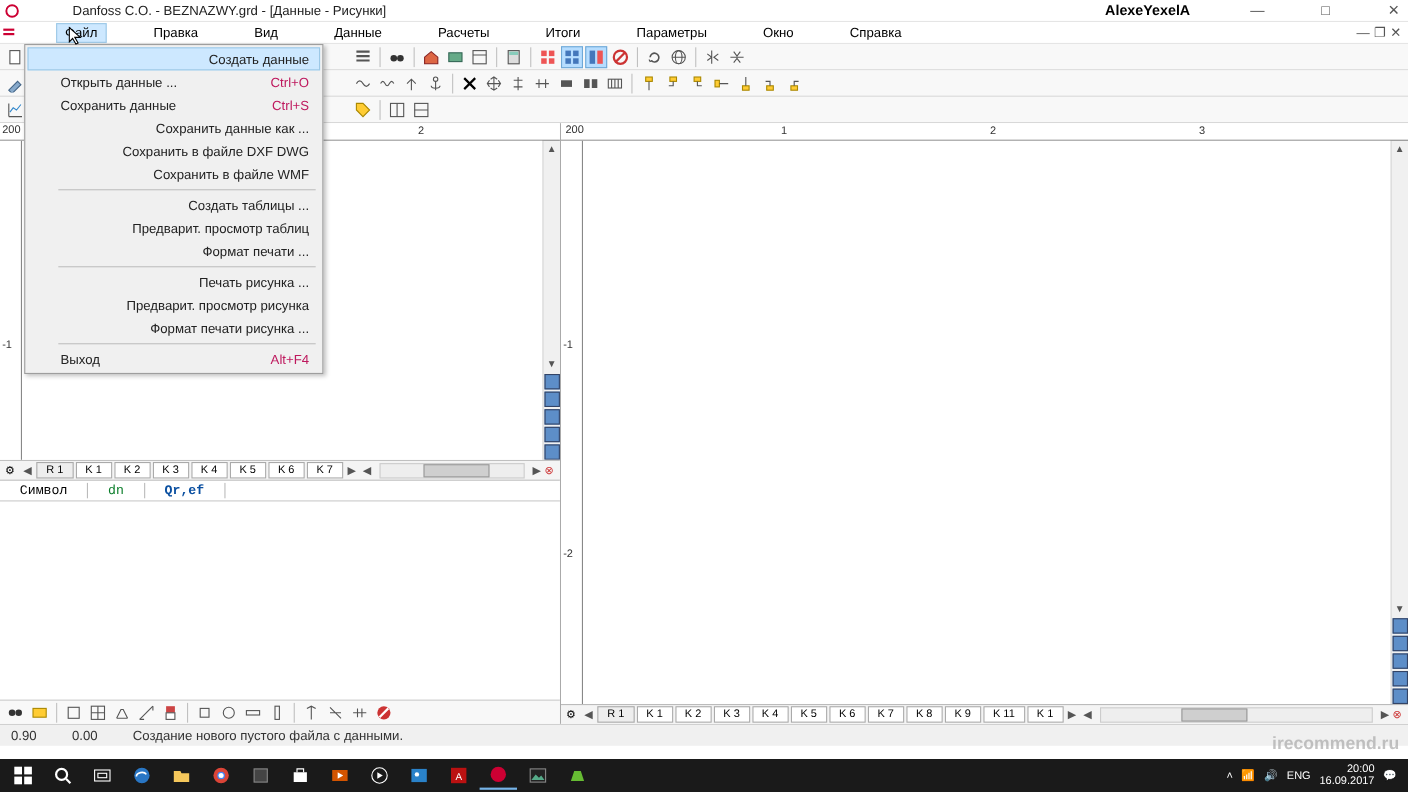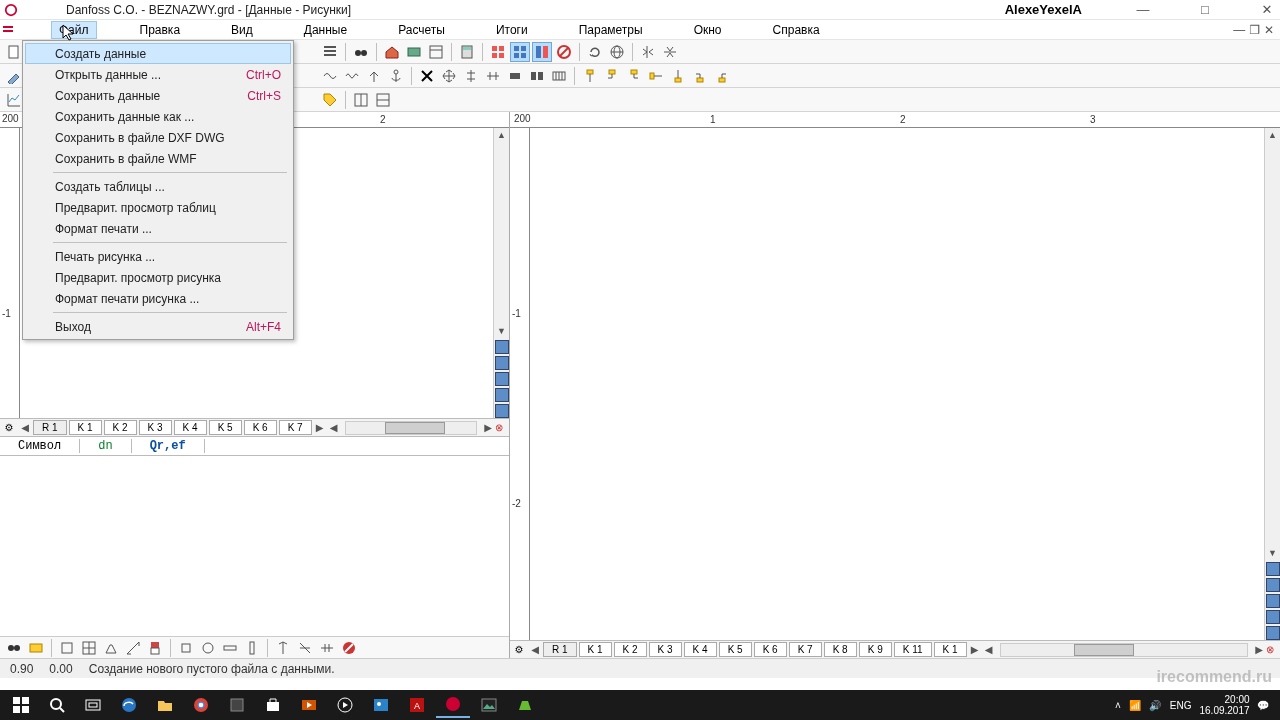--- a/index.html
+++ b/index.html
@@ -7,21 +7,21 @@
 .titlebar { height: 20px; display: flex; align-items: center; padding: 0 4px; background: #fff; border-bottom: 1px solid #e5e5e5; gap: 44px; }
 .titlebar .icon { width: 14px; height: 14px; margin-right: 4px; }
 .titlebar .title { flex: 1; color: #222; font-size: 12px; }
 .titlebar .user { font-weight: bold; font-size: 13px; margin-right: 8px; }
 .titlebar .wbtn { width: 18px; text-align: center; color: #555; font-size: 13px; }
 .menubar { height: 20px; display: flex; align-items: center; background: #fff; font-size: 12px; border-bottom: 1px solid #e5e5e5; position: relative; gap: 35px; }
 .menubar .mitem { padding: 2px 8px; cursor: default; }
 .menubar .mitem.active { background: #cde8ff; border: 1px solid #9cc8e6; padding: 1px 7px; }
 .menubar .mdibtns { margin-left: auto; display: flex; gap: 4px; padding-right: 6px; color: #555; }
 .dropdown { position: absolute; top: 40px; left: 22px; width: 272px; background: #f0f0f0; border: 1px solid #9e9e9e; box-shadow: 2px 2px 4px rgba(0,0,0,0.25); z-index: 100; padding: 2px; }
-.dropdown .ditem { display: flex; align-items: center; height: 21px; padding: 0 10px 0 30px; font-size: 12px; color: #222; position: relative; }
+.dropdown .ditem { display: flex; align-items: center; height: 21px; padding: 0 10px 0 30px; font-size: 12px; color: #222; position: relative; justify-content: flex-end; }
 .dropdown .ditem.hl { background: #cde8ff; border: 1px solid #9cc8e6; padding: 0 9px 0 29px; }
 .dropdown .ditem .sc { margin-left: auto; color: #be185d; }
 .dropdown .dsep { height: 1px; background: #c0c0c0; margin: 3px 4px 3px 28px; }
 .toolbar { height: 24px; display: flex; align-items: center; gap: 2px; padding: 0 4px; border-bottom: 1px solid #d4d4d4; background: #f8f8f8; }
 .tbtn { width: 20px; height: 20px; display: flex; align-items: center; justify-content: center; position: relative; }
 .tbtn svg { width: 16px; height: 16px; }
 .tbtn.sel { background: #b6ddff; border: 1px solid #6fa8d6; }
 .tsep { width: 1px; height: 18px; background: #c0c0c0; margin: 0 3px; }
 .workspace { display: flex; height: 546px; }
 .leftpane { width: 510px; display: flex; flex-direction: column; border-right: 1px solid #aaa; }
@@ -42,21 +42,21 @@
 .tabstrip .tab { padding: 1px 8px; border: 1px solid #aaa; background: #fff; margin: 0 1px; cursor: default; }
 .tabstrip .tab.active { background: #eee; }
 .hscroll { flex: 1; height: 14px; background: #eee; border: 1px solid #ccc; margin: 0 4px; position: relative; }
 .hscroll .thumb { position: absolute; left: 30%; width: 60px; height: 12px; background: #cfcfcf; border: 1px solid #999; }
 .propstrip { height: 20px; display: flex; align-items: center; border-top: 1px solid #bbb; border-bottom: 1px solid #bbb; background: #fff; font-size: 12px; }
 .propstrip .cell { padding: 0 18px; border-right: 1px solid #bbb; font-family: "Courier New", monospace; }
 .propstrip .cell.g { color: #0a7d2a; }
 .propstrip .cell.b { color: #0a4fa0; font-weight: bold; }
 .emptyarea { flex: 1; background: #fff; }
 .bottomtoolbar { height: 22px; display: flex; align-items: center; gap: 2px; padding: 0 4px; border-top: 1px solid #ccc; background: #f8f8f8; }
-.statusbar { height: 20px; display: flex; align-items: center; background: #f0f0f0; border-top: 1px solid #ccc; font-size: 12px; color: #333; padding: 0 4px; gap: 4px; }
+.statusbar { height: 20px; display: flex; align-items: center; background: #f0f0f0; border-top: 1px solid #ccc; font-size: 12px; color: #333; padding: 0 4px; gap: 20px; }
 .statusbar .seg { padding: 0 6px; }
 .taskbar { height: 30px; background: #1a1a1a; display: flex; align-items: center; padding: 0 4px; gap: 2px; position: absolute; bottom: 0; left: 0; right: 0; }
 .taskbar .tbicon { width: 34px; height: 26px; display: flex; align-items: center; justify-content: center; }
 .taskbar .tray { margin-left: auto; display: flex; align-items: center; color: #fff; font-size: 10px; gap: 8px; padding-right: 6px; }
 .taskbar .clock { text-align: right; line-height: 1.1; }
 .watermark { position: absolute; bottom: 34px; right: 8px; color: #aaa; font-size: 16px; font-weight: bold; opacity: 0.7; }
 .cursor-arrow { position: absolute; top: 24px; left: 62px; z-index: 200; }
 </style>
 </head>
 <body>

